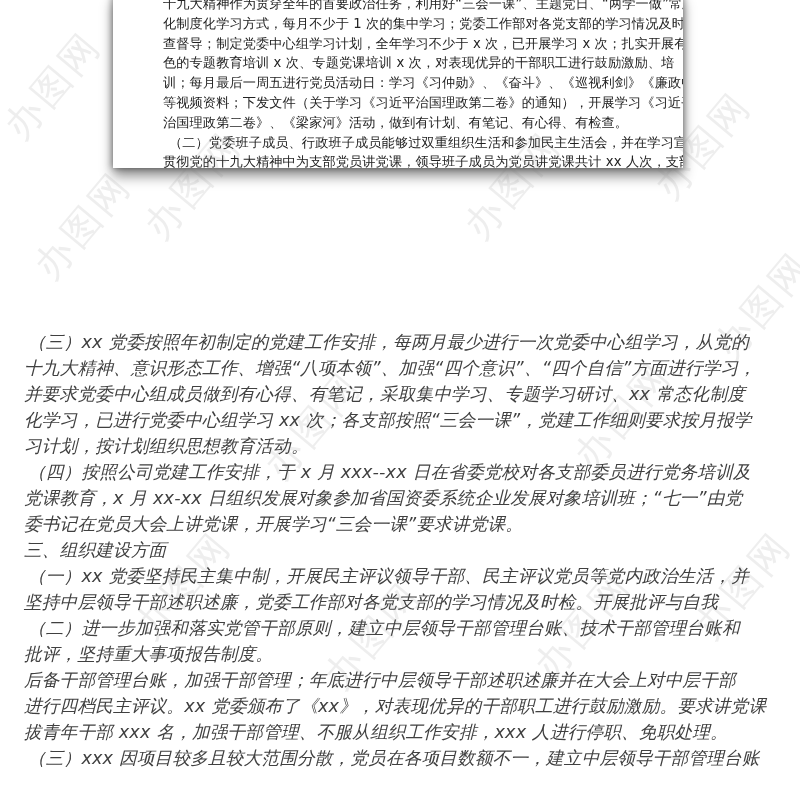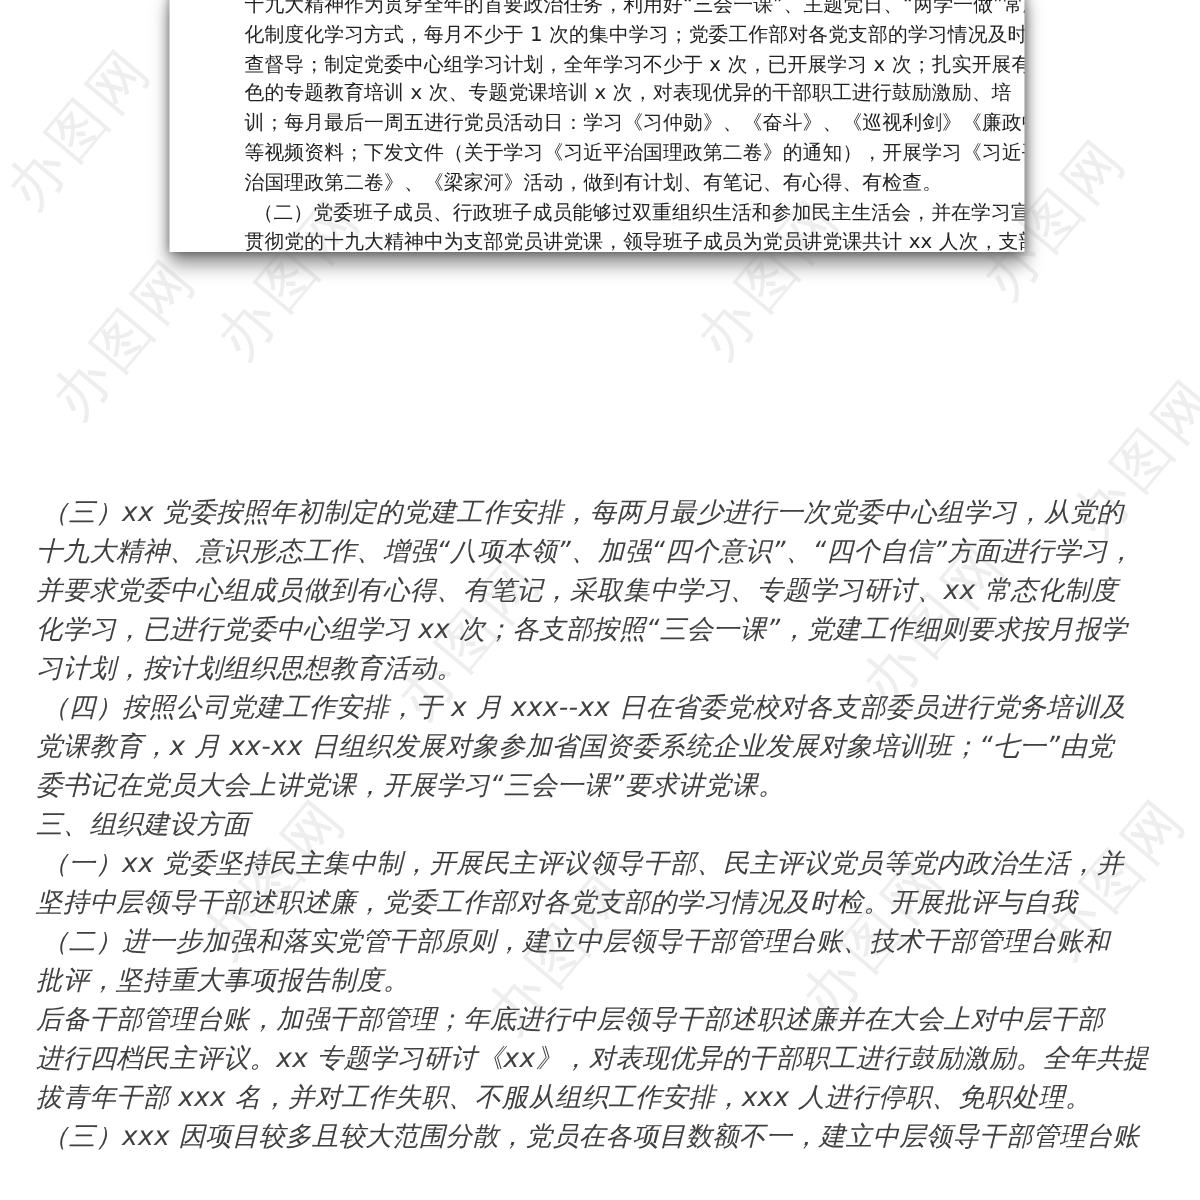--- a/index.html
+++ b/index.html
@@ -107,22 +107,22 @@
     <span class="doc-line">习计划，按计划组织思想教育活动。</span>
     <span class="doc-line indent">（四）按照公司党建工作安排，于 x 月 xxx--xx 日在省委党校对各支部委员进行党务培训及</span>
     <span class="doc-line">党课教育，x 月 xx-xx 日组织发展对象参加省国资委系统企业发展对象培训班；“七一”由党</span>
     <span class="doc-line">委书记在党员大会上讲党课，开展学习“三会一课”要求讲党课。</span>
     <span class="doc-line">三、组织建设方面</span>
     <span class="doc-line indent">（一）xx 党委坚持民主集中制，开展民主评议领导干部、民主评议党员等党内政治生活，并</span>
     <span class="doc-line">坚持中层领导干部述职述廉，党委工作部对各党支部的学习情况及时检。开展批评与自我</span>
     <span class="doc-line indent">（二）进一步加强和落实党管干部原则，建立中层领导干部管理台账、技术干部管理台账和</span>
     <span class="doc-line">批评，坚持重大事项报告制度。</span>
     <span class="doc-line">后备干部管理台账，加强干部管理；年底进行中层领导干部述职述廉并在大会上对中层干部</span>
-    <span class="doc-line">进行四档民主评议。xx 专题学习研讨《xx》，对表现优异的干部职工进行鼓励激励。全年共提</span>
-    <span class="doc-line">拔青年干部 xxx 名，并对工作失职、不服从组织工作安排，xxx 人进行停职、免职处理。</span>
+    <span class="doc-line">进行四档民主评议。xx 党委颁布了《xx》，对表现优异的干部职工进行鼓励激励。要求讲党课</span>
+    <span class="doc-line">拔青年干部 xxx 名，加强干部管理、不服从组织工作安排，xxx 人进行停职、免职处理。</span>
     <span class="doc-line indent">（三）xxx 因项目较多且较大范围分散，党员在各项目数额不一，建立中层领导干部管理台账</span>
   </div>
 
   <div class="watermark" style="left:130px; top:160px;">办图网</div>
   <div class="watermark" style="left:450px; top:160px;">办图网</div>
   <div class="watermark" style="left:20px; top:200px;">办图网</div>
   <div class="watermark" style="left:640px; top:120px;">办图网</div>
   <div class="watermark" style="left:250px; top:400px;">办图网</div>
   <div class="watermark" style="left:560px; top:390px;">办图网</div>
   <div class="watermark" style="left:120px; top:560px;">办图网</div>

